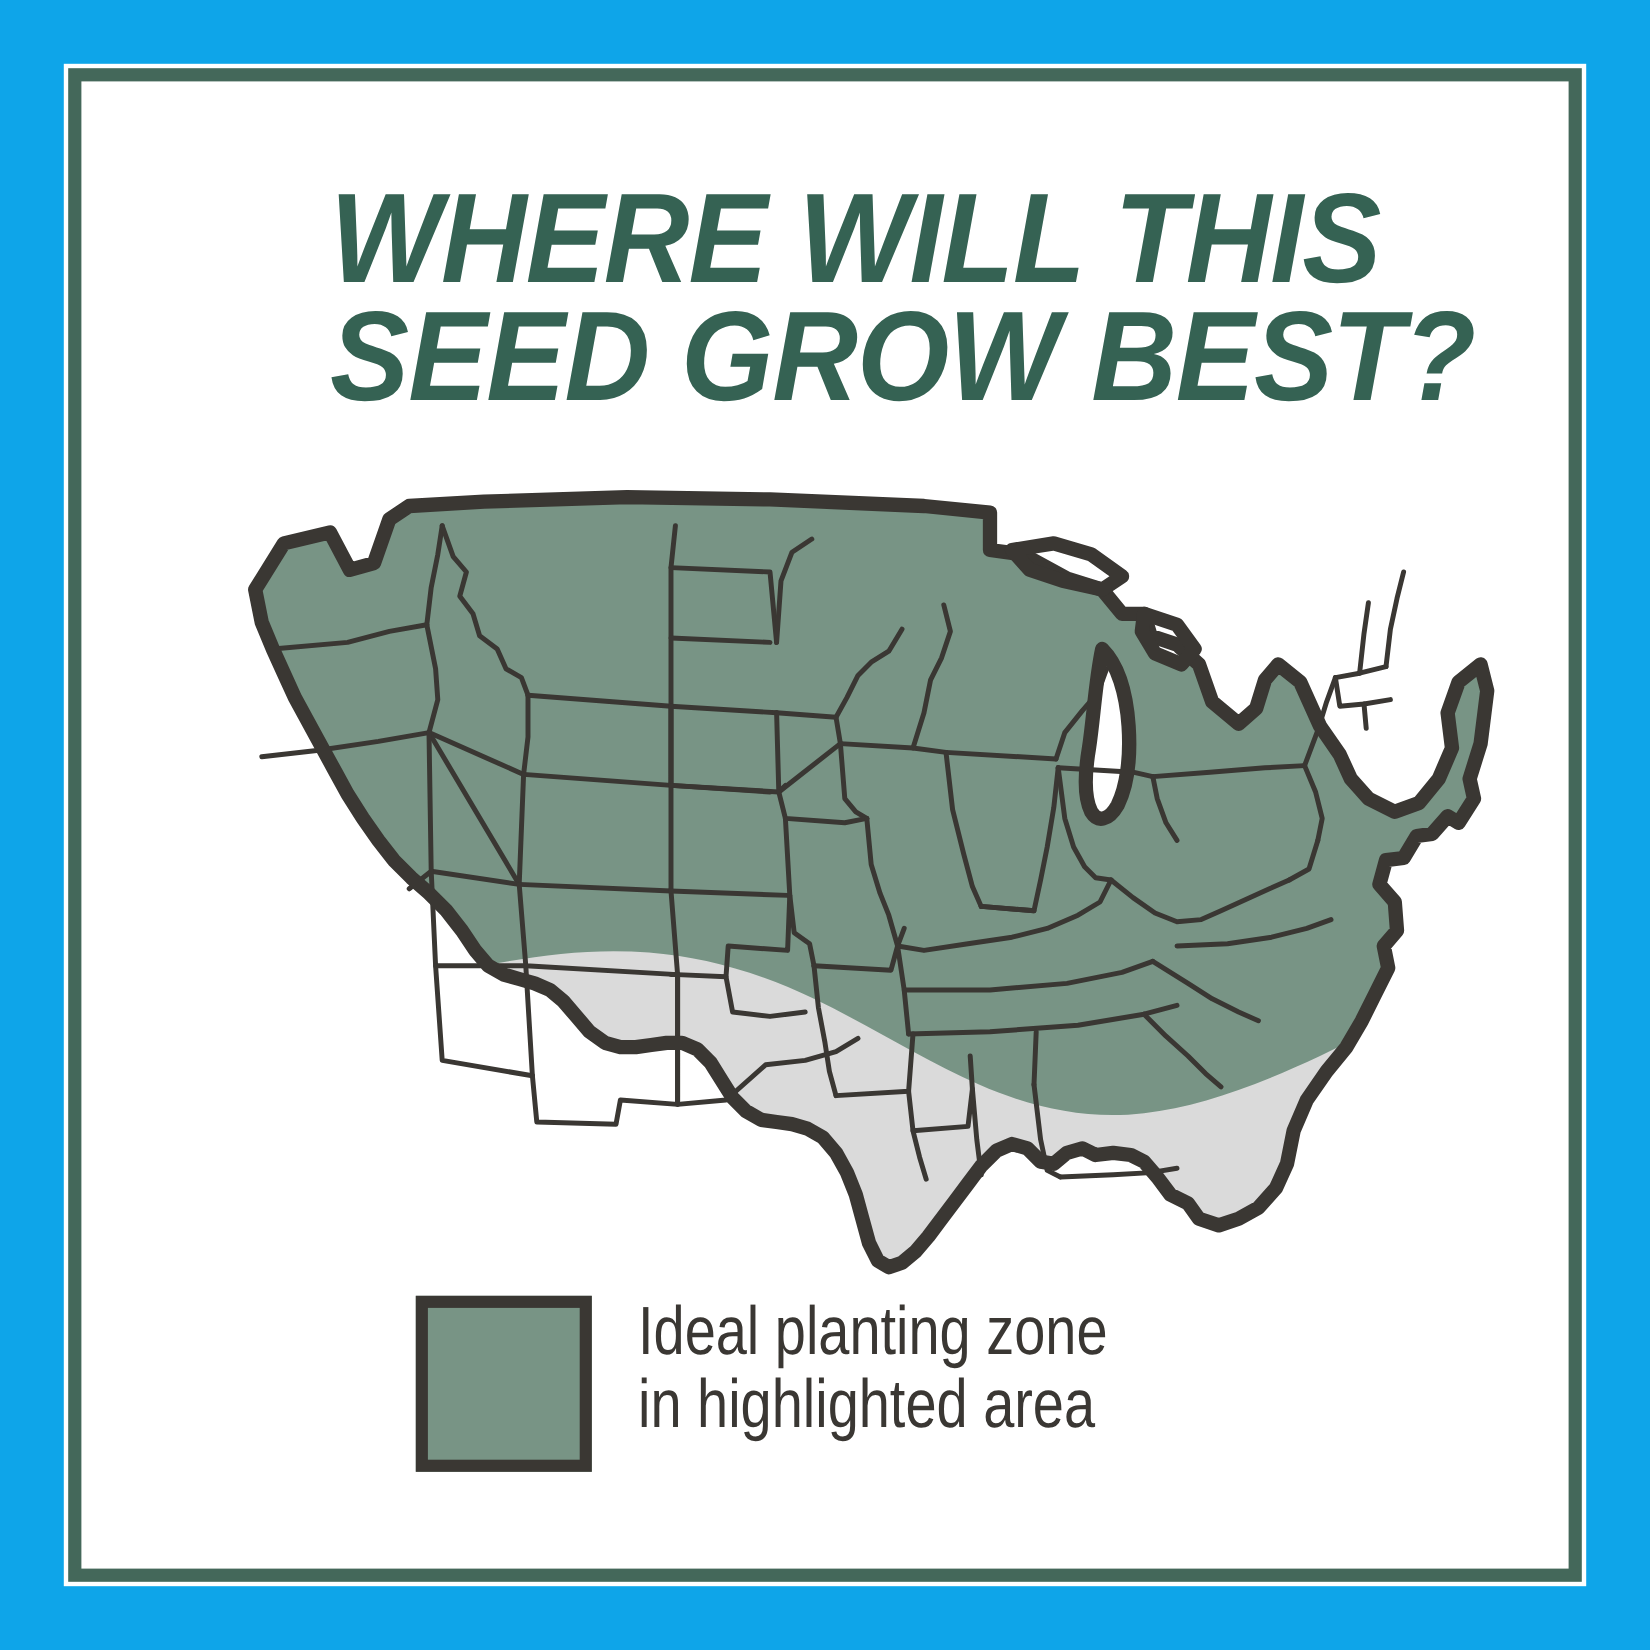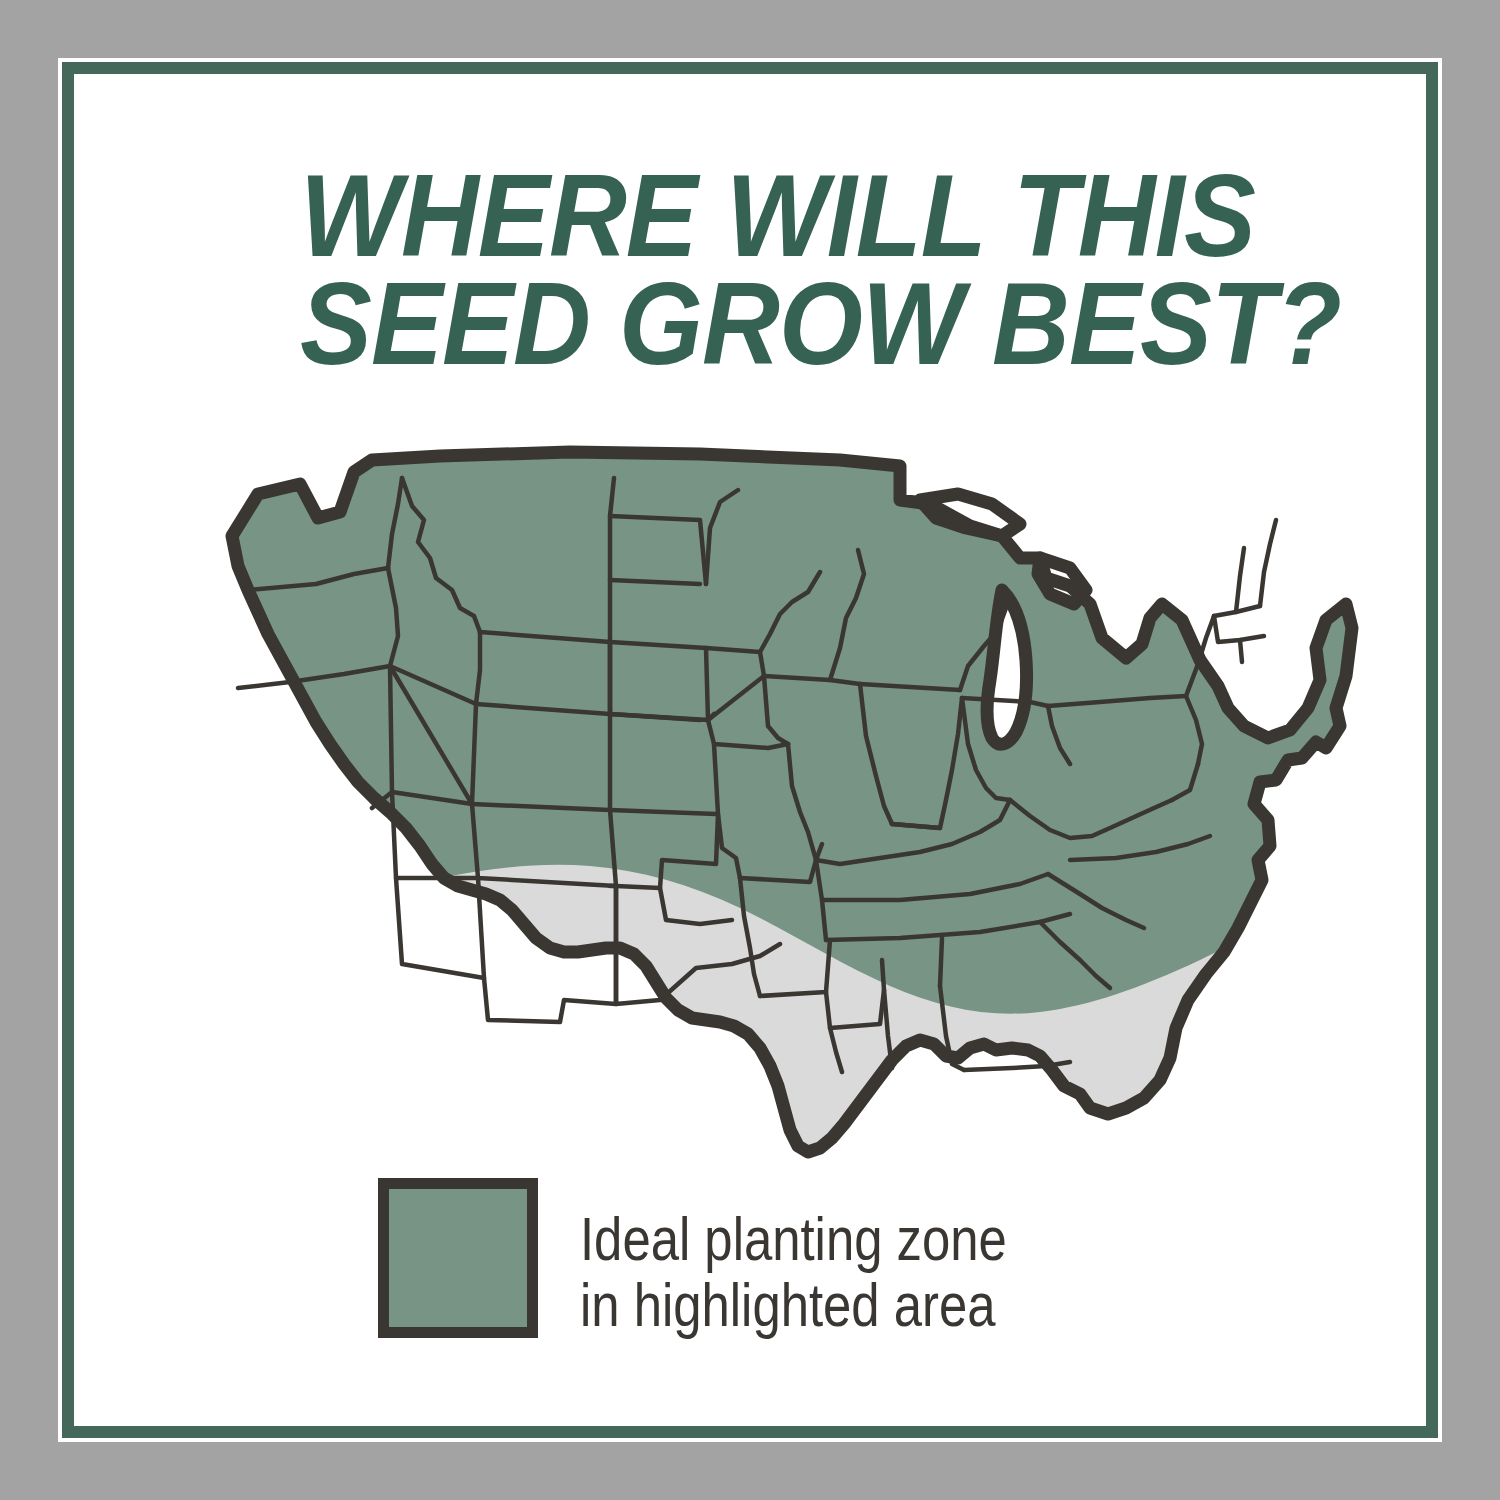--- a/index.html
+++ b/index.html
@@ -4,21 +4,21 @@
 <style>
   html, body {
     margin: 0;
     padding: 0;
     background: #ffffff;
   }
   #page {
     position: relative;
     width: 1500px;
     height: 1500px;
-    background: #a3a3a3;
+    background: #0ea5e9;
     font-family: "Liberation Sans", sans-serif;
     overflow: hidden;
   }
   
   .frame-white-outer {
     position: absolute;
     left: 58px; top: 58px;
     width: 1384px; height: 1384px;
     background: #ffffff;
   }
@@ -72,21 +72,21 @@
     height: 760px;
   }
   .map-wrap svg { display: block; width: 100%; height: 100%; }
 
   
   .legend {
     position: absolute;
     left: 300px;
     top: 1100px;
     display: flex;
-    align-items: flex-end;
+    align-items: flex-start;
     gap: 42px;
   }
   .legend-swatch {
     width: 138px;
     height: 138px;
     background: #789485;
     border: 11px solid #3A3733;
     box-sizing: content-box;
     flex: 0 0 auto;
   }

